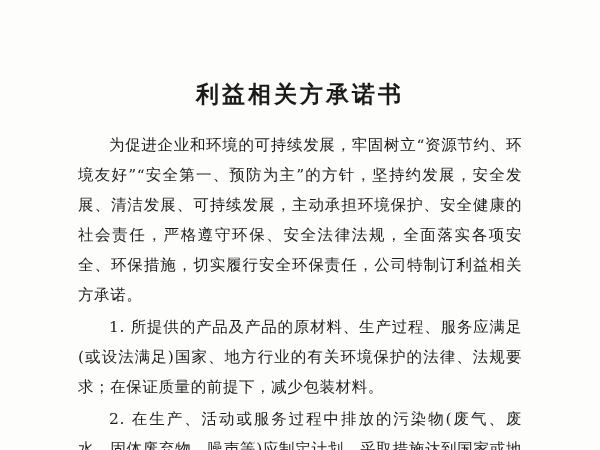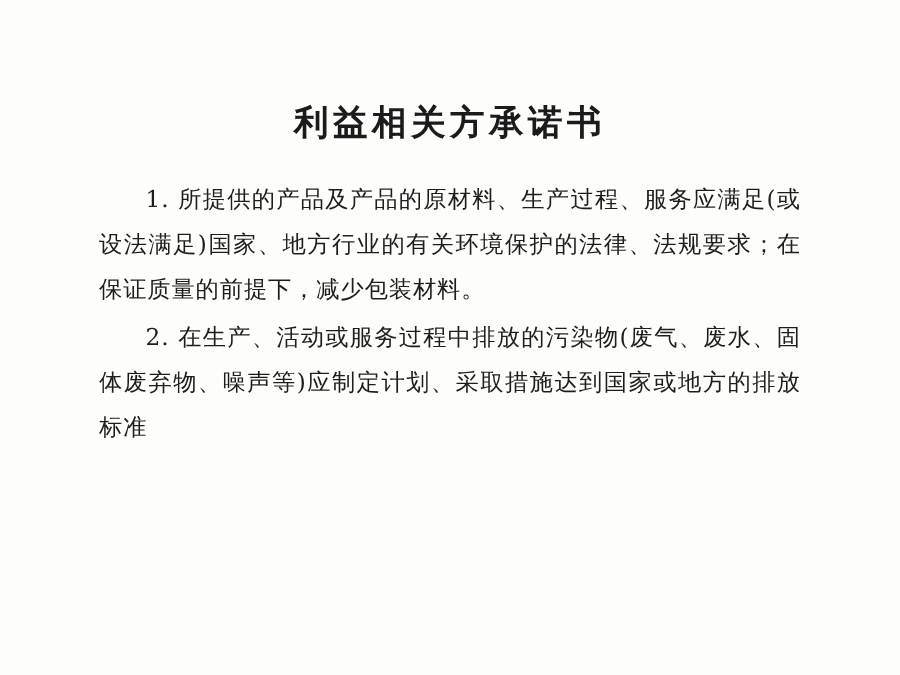--- a/index.html
+++ b/index.html
@@ -12,21 +12,21 @@
     overflow: hidden;
     background: #ffffff;
     font-family: "DejaVu Serif", "Liberation Serif", serif;
   }
   .page {
     position: relative;
     width: 600px;
     height: 450px;
     background: #fdfdfb;
     box-sizing: border-box;
-    padding: 4px;
+    padding: 16px;
   }
   .doc-title {
     text-align: center;
     font-size: 23px;
     font-weight: 700;
     letter-spacing: 3px;
     color: #1b1b1b;
     margin: 0;
     padding-top: 62px;
     padding-bottom: 8px;
@@ -57,18 +57,19 @@
   }
 </style>
 </head>
 <body>
 
 <div class="page">
 
   <h1 class="doc-title">利益相关方承诺书</h1>
 
   <div class="body-block">
+    <p class="para">为促进企业和环境的可持续发展，牢固树立“资源节约、环境友好”“安全第一、预防为主”的方针，坚持约发展，安全发展、清洁发展、可持续发展，主动承担环境保护、安全健康的社会责任，严格遵守环保、安全法律法规，全面落实各项安全、环保措施，切实履行安全环保责任，公司特制订利益相关方承诺。</p>
     <p class="para numbered">1. 所提供的产品及产品的原材料、生产过程、服务应满足(或设法满足)国家、地方行业的有关环境保护的法律、法规要求；在保证质量的前提下，减少包装材料。</p>
     <p class="para numbered">2. 在生产、活动或服务过程中排放的污染物(废气、废水、固体废弃物、噪声等)应制定计划、采取措施达到国家或地方的排放标准</p>
   </div>
 
   <div class="clip-bottom"></div>
 </div>
 
 </body></html>

